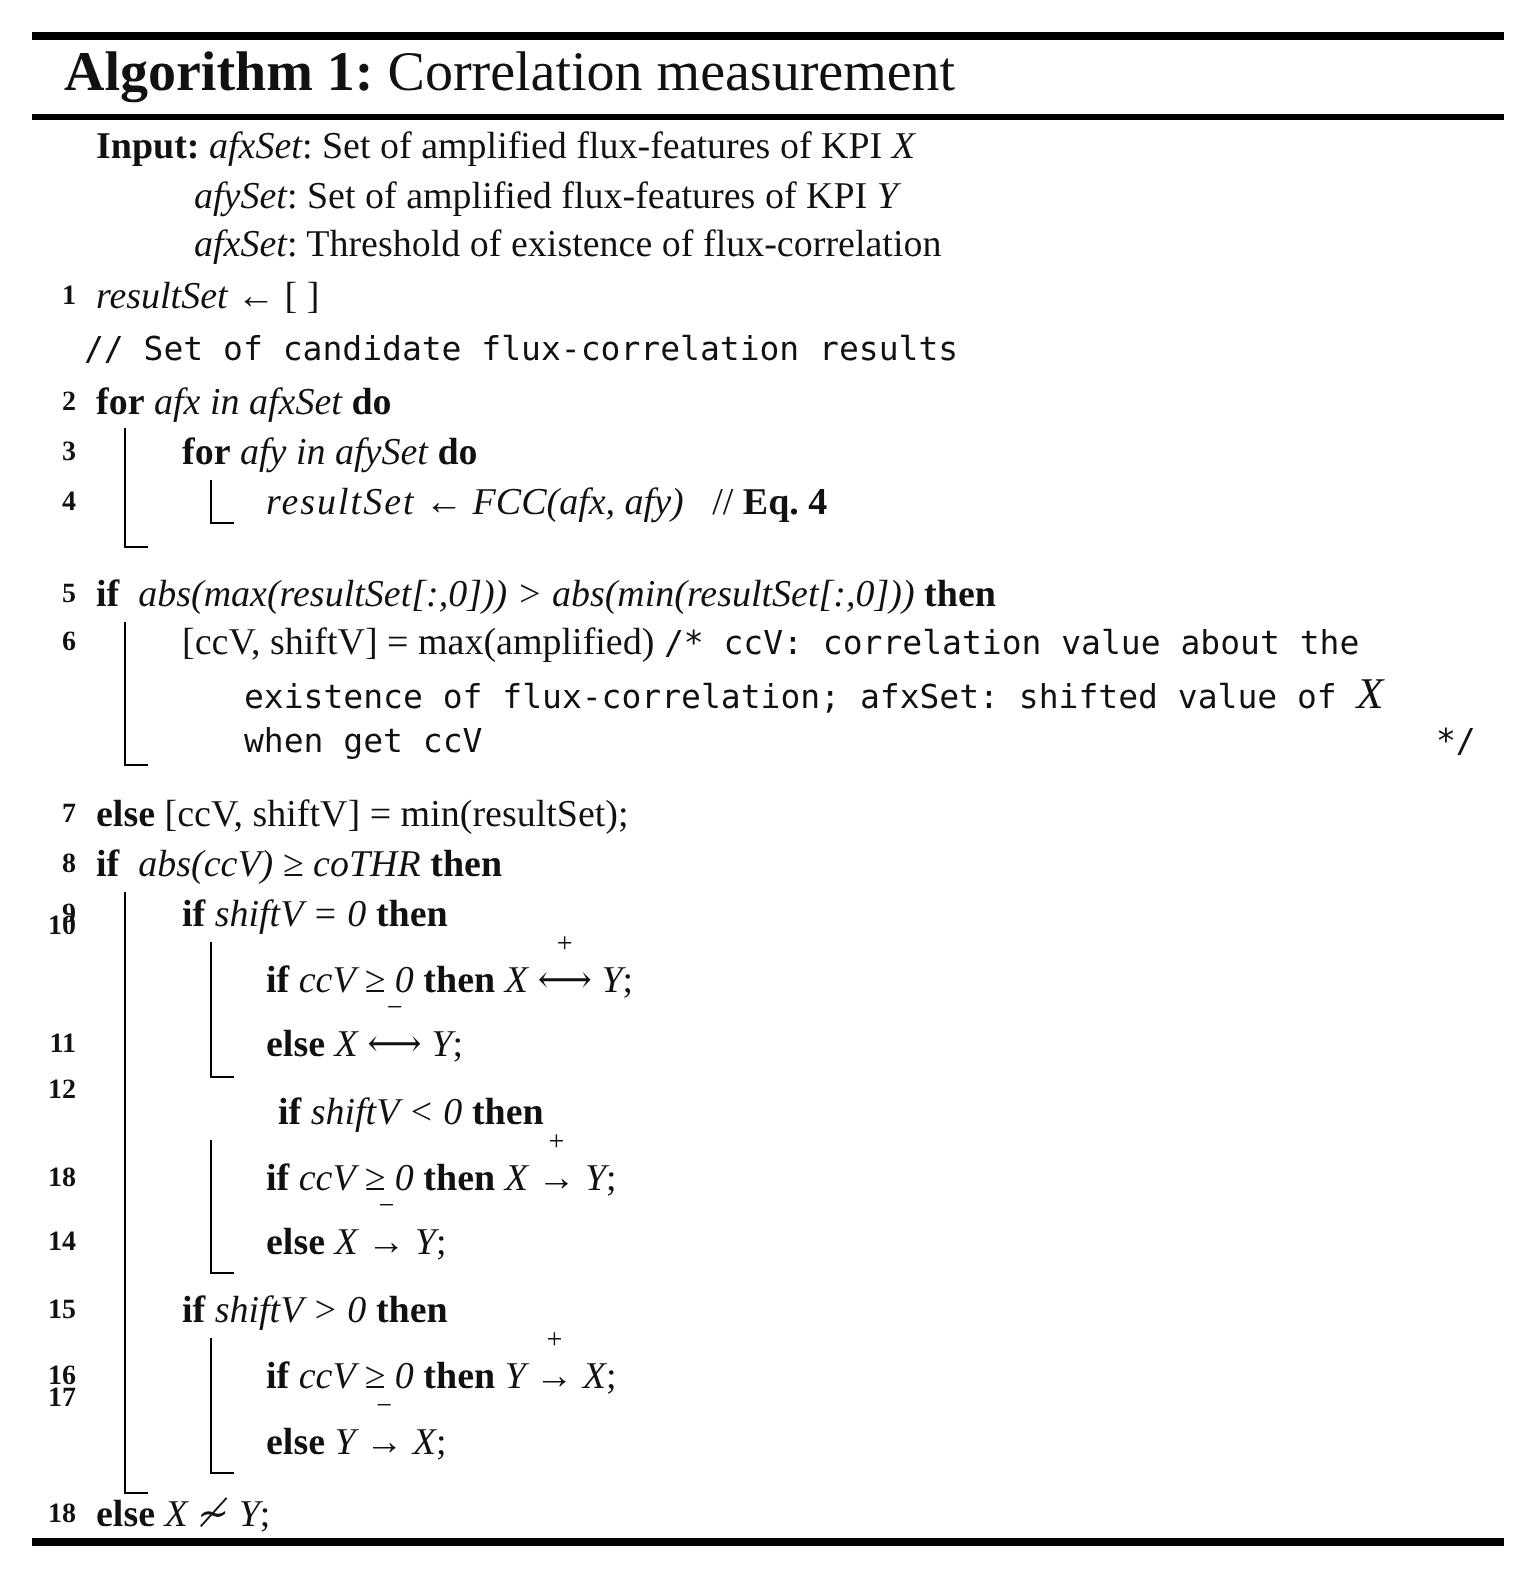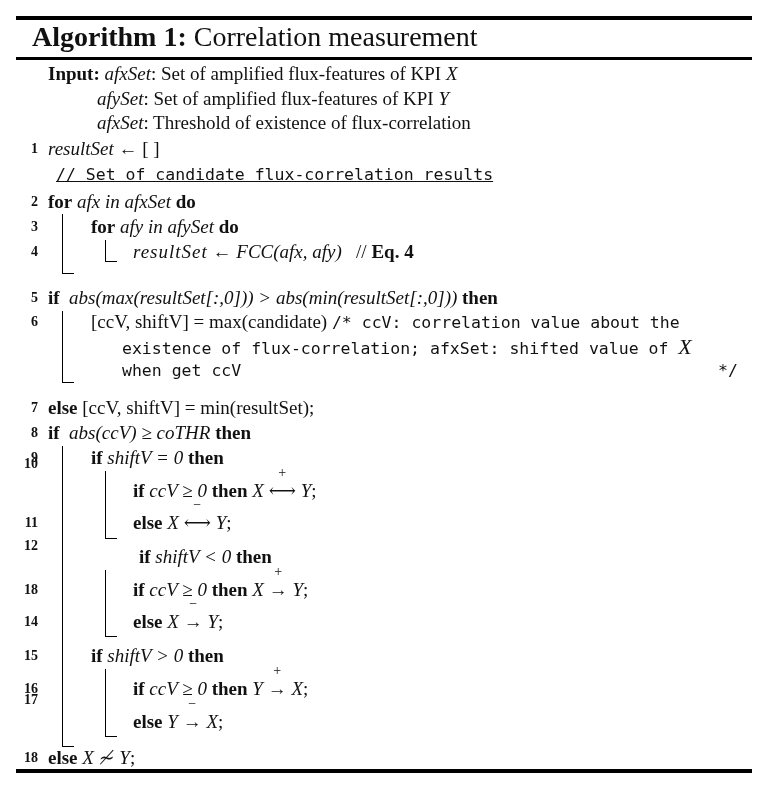--- a/index.html
+++ b/index.html
@@ -40,21 +40,21 @@
 <div class="txt" style="left:97px;top:111px;">
   <span class="i">afxSet</span><span>: Threshold of existence of flux-correlation</span>
 </div>
 
 <div class="num" style="top:137px;">1</div>
 <div class="txt" style="left:48px;top:137px;">
   <span class="i">resultSet</span>
   <span>←</span>
   <span>[ ]</span>
 </div>
-<div class="txt mono" style="left:56px;top:163px;text-decoration:underline;">// Set of candidate flux-correlation results</div>
+<div class="txt mono" style="left:42px;top:163px;">// Set of candidate flux-correlation results</div>
 
 <div class="num" style="top:190px;">2</div>
 <div class="txt" style="left:48px;top:190px;">
   <span class="b">for</span>
   <span class="i">afx in afxSet</span>
   <span class="b">do</span>
 </div>
 <div class="vbar" style="left:62px;top:214px;height:60px;"></div>
 <div class="hbar" style="left:62px;top:273px;width:12px;"></div>
 
@@ -79,21 +79,21 @@
 <div class="txt" style="left:48px;top:286px;">
   <span class="b">if</span>&nbsp;
   <span class="i">abs(max(resultSet[:,0])) &gt; abs(min(resultSet[:,0]))</span>
   <span class="b">then</span>
 </div>
 <div class="vbar" style="left:62px;top:311px;height:72px;"></div>
 <div class="hbar" style="left:62px;top:382px;width:12px;"></div>
 
 <div class="num" style="top:310px;">6</div>
 <div class="txt" style="left:91px;top:310px;">
-  <span>[ccV, shiftV] = max(candidate) </span><span class="mono">/* ccV: correlation value about the</span>
+  <span>[ccV, shiftV] = max(amplified) </span><span class="mono">/* ccV: correlation value about the</span>
 </div>
 <div class="txt" style="left:122px;top:335px;">
   <span class="mono">existence of flux-correlation; afxSet: shifted value of </span><span class="i" style="font-size:22px;">X</span>
 </div>
 <div class="txt mono" style="left:122px;top:359px;">when get ccV</div>
 <div class="txt mono" style="left:718px;top:359px;">*/</div>
 
 <div class="num" style="top:396px;">7</div>
 <div class="txt" style="left:48px;top:396px;">
   <span class="b">else</span><span> [ccV, shiftV] = min(resultSet);</span>

